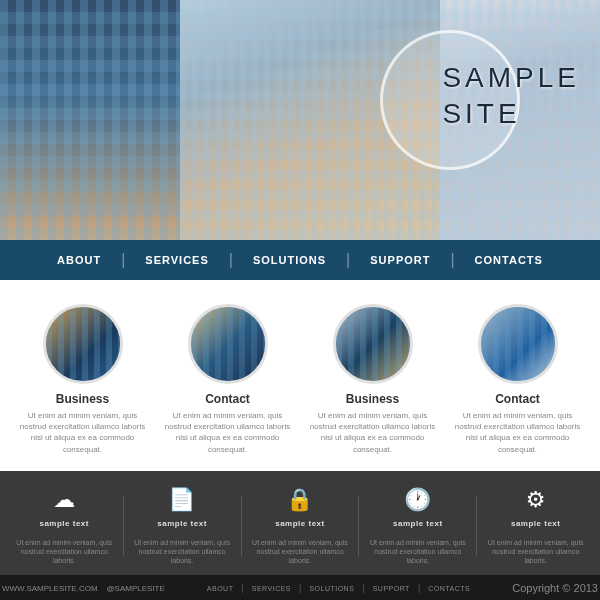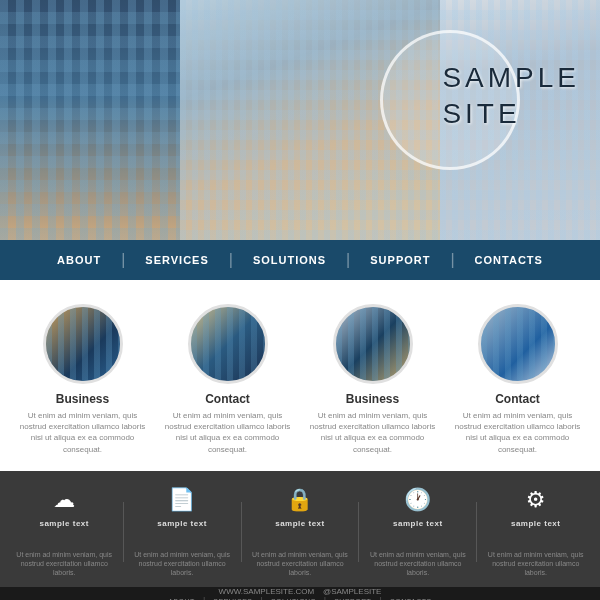--- a/index.html
+++ b/index.html
@@ -199,21 +199,21 @@
     }
     .bottom-icon {
       color: #fff;
       font-size: 22px;
       margin-bottom: 6px;
     }
     .bottom-title {
       color: #ddd;
       font-size: 8px;
       font-weight: bold;
-      margin-bottom: 22px;
+      margin-bottom: 10px;
       letter-spacing: 0.5px;
     }
     .bottom-text {
       color: #888;
       font-size: 7px;
       line-height: 1.3;
     }
     .bottom-divider {
       width: 1px;
       height: 60px;
@@ -222,21 +222,20 @@
     }
 
     
     .footer {
       background: #1a1a1a;
       height: 26px;
       display: flex;
       align-items: center;
       justify-content: space-between;
       padding: 0 2px;
-      flex-direction: column;
     }
     .footer-left {
       font-size: 8px;
       color: #888;
     }
     .footer-nav {
       display: flex;
       gap: 8px;
       align-items: center;
     }

